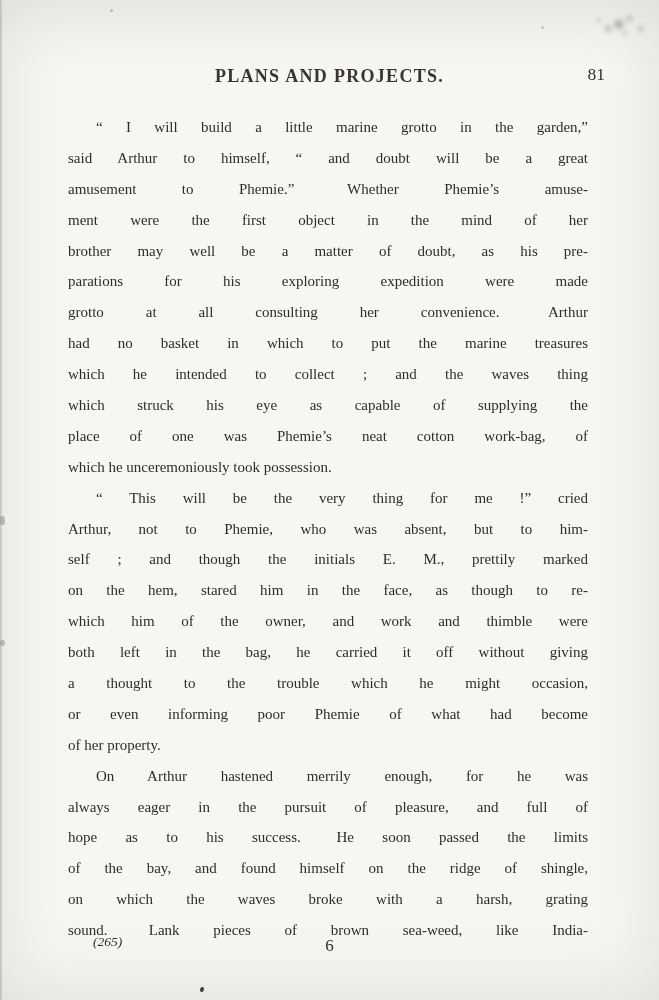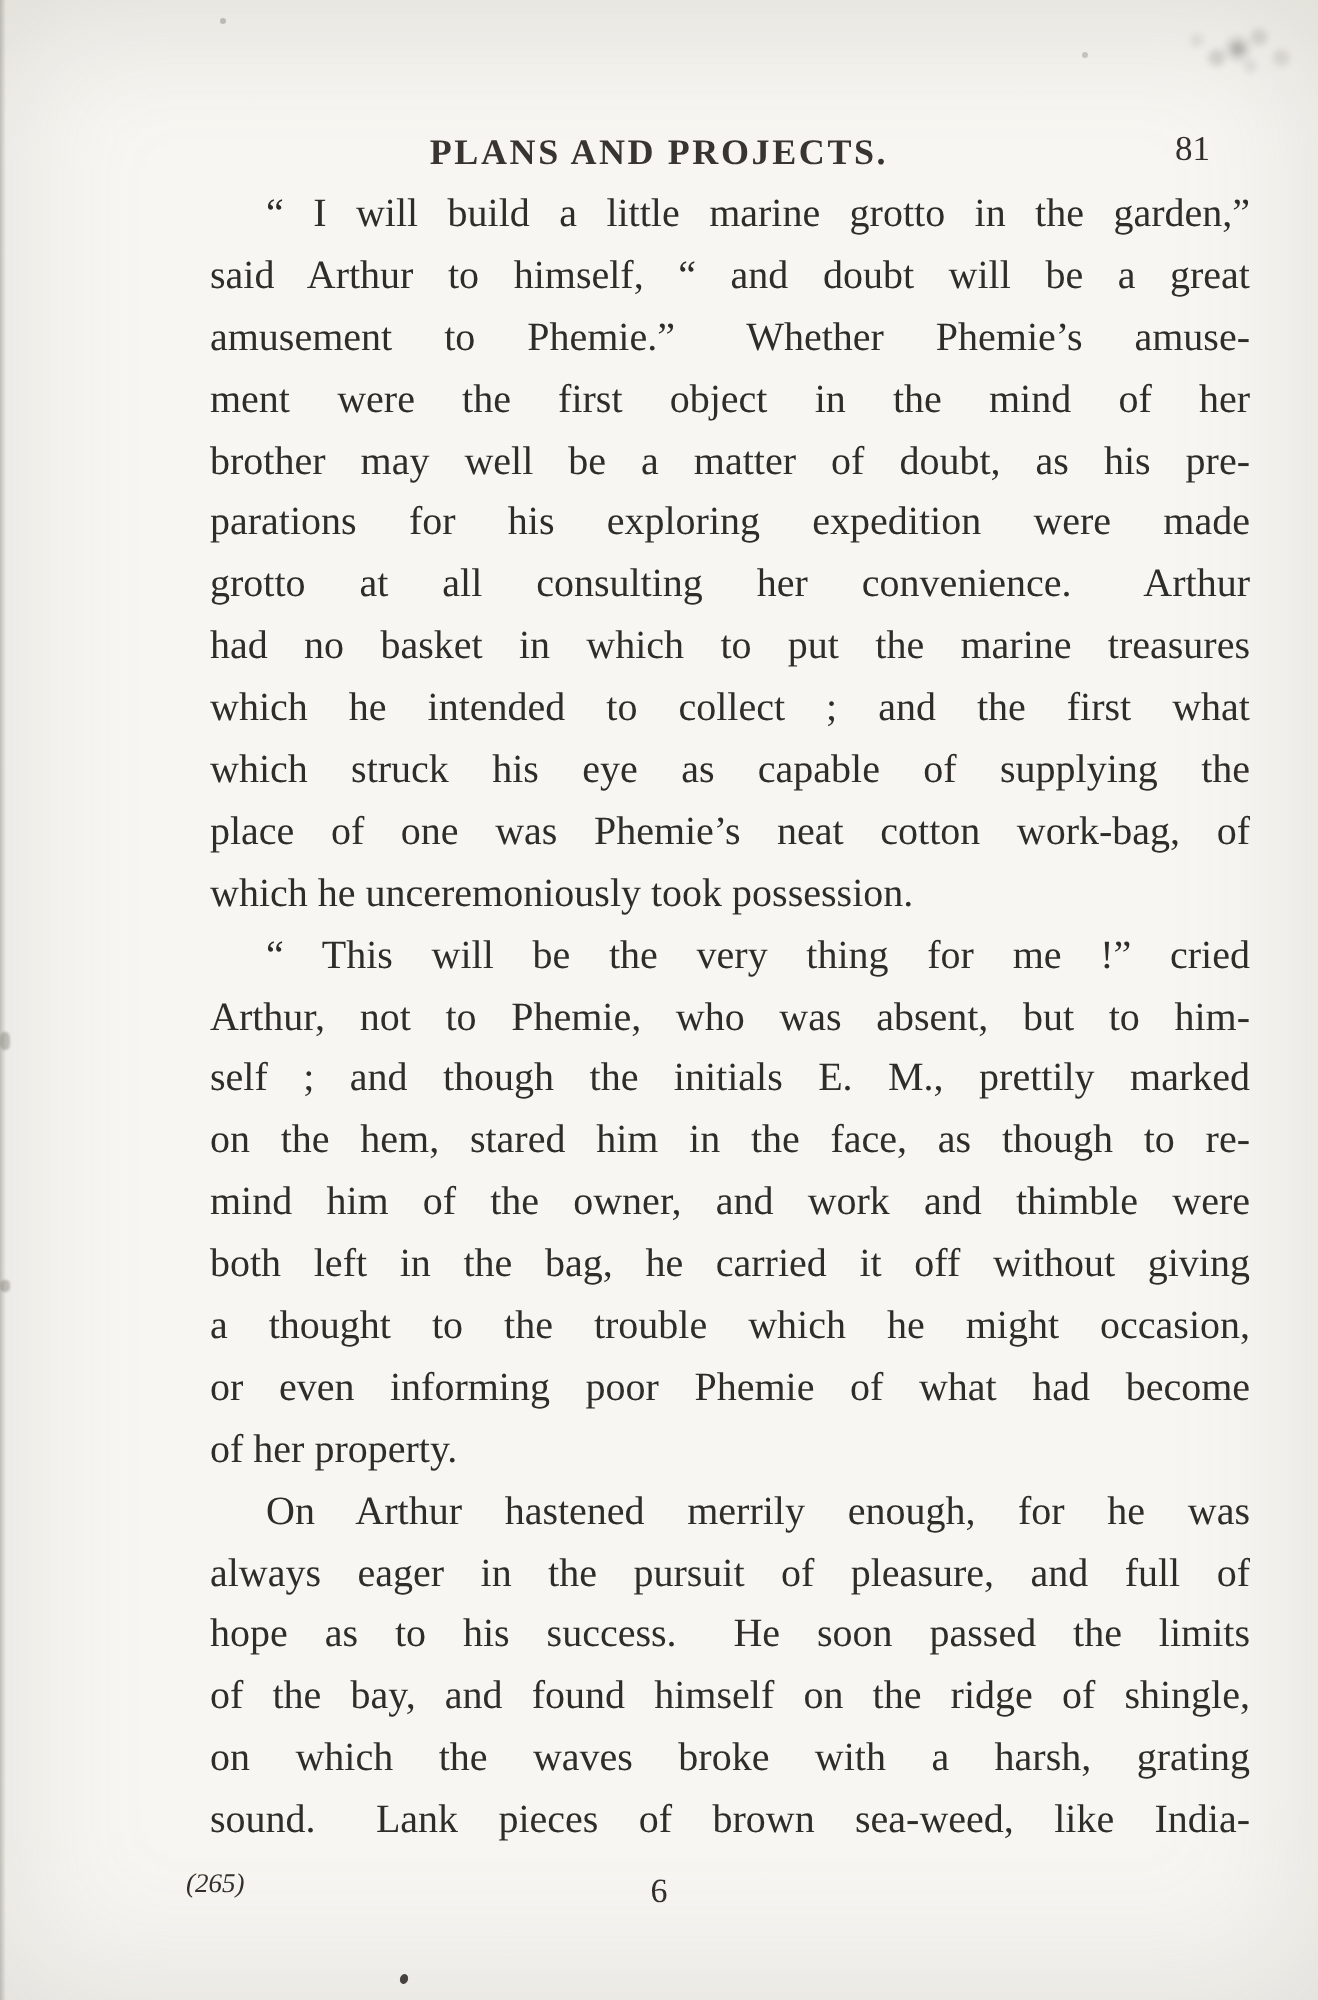--- a/index.html
+++ b/index.html
@@ -20,22 +20,22 @@
     position:absolute;top:64px;left:0;right:0;height:24px;
   }
   .running-title{
     position:absolute;left:0;right:0;top:2px;text-align:center;
     font-size:18px;font-weight:bold;letter-spacing:1.3px;color:#383530;
   }
   .page-num{
     position:absolute;right:54px;top:0;font-size:17.5px;color:#33302b;
   }
   .body-text{
-    position:absolute;top:92px;left:68px;width:520px;
-    font-size:20px;line-height:30.9px;color:#2f2d28;margin-left:37px;
+    position:absolute;top:112px;left:68px;width:520px;
+    font-size:15px;line-height:30.9px;color:#2f2d28;
   }
   .line{
     text-align:justify;text-align-last:justify;
     height:30.9px;overflow:hidden;white-space:normal;
   }
   .line.indent{padding-left:28px;}
   .line.para-end{text-align-last:left;}
   .footer-mark{
     position:absolute;left:93px;top:934px;font-size:13.5px;color:#33302b;font-style:italic;
   }
@@ -89,29 +89,29 @@
 
   <div class="body-text">
     <div class="line indent">“ I will build a little marine grotto in the garden,”</div>
     <div class="line">said Arthur to himself, “ and doubt will be a great</div>
     <div class="line">amusement to Phemie.”  Whether Phemie’s amuse-</div>
     <div class="line">ment were the first object in the mind of her</div>
     <div class="line">brother may well be a matter of doubt, as his pre-</div>
     <div class="line">parations for his exploring expedition were made</div>
     <div class="line">grotto at all consulting her convenience.  Arthur</div>
     <div class="line">had no basket in which to put the marine treasures</div>
-    <div class="line">which he intended to collect ; and the first what</div>
+    <div class="line">which he intended to collect ; and the waves thing</div>
     <div class="line">which struck his eye as capable of supplying the</div>
     <div class="line">place of one was Phemie’s neat cotton work-bag, of</div>
     <div class="line para-end">which he unceremoniously took possession.</div>
     <div class="line indent">“ This will be the very thing for me !” cried</div>
     <div class="line">Arthur, not to Phemie, who was absent, but to him-</div>
     <div class="line">self ; and though the initials E. M., prettily marked</div>
     <div class="line">on the hem, stared him in the face, as though to re-</div>
-    <div class="line">mind him of the owner, and work and thimble were</div>
+    <div class="line">which him of the owner, and work and thimble were</div>
     <div class="line">both left in the bag, he carried it off without giving</div>
     <div class="line">a thought to the trouble which he might occasion,</div>
     <div class="line">or even informing poor Phemie of what had become</div>
     <div class="line para-end">of her property.</div>
     <div class="line indent">On Arthur hastened merrily enough, for he was</div>
     <div class="line">always eager in the pursuit of pleasure, and full of</div>
     <div class="line">hope as to his success.  He soon passed the limits</div>
     <div class="line">of the bay, and found himself on the ridge of shingle,</div>
     <div class="line">on which the waves broke with a harsh, grating</div>
     <div class="line">sound.  Lank pieces of brown sea-weed, like India-</div>

